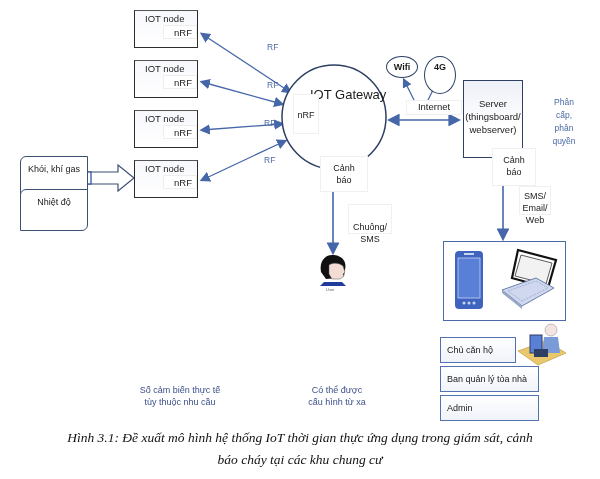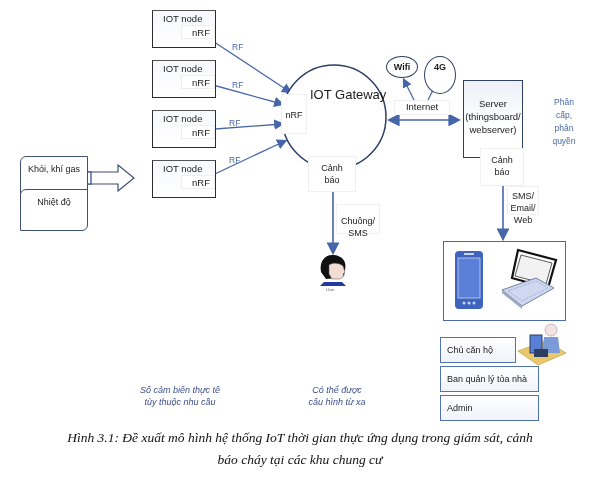--- a/index.html
+++ b/index.html
@@ -1,37 +1,37 @@
 <!DOCTYPE html>
 <html><head>
 <meta charset="utf-8">
 <style>
   html, body { margin: 0; padding: 0; background: #ffffff; }
   body { width: 600px; height: 479px; position: relative; overflow: hidden;
          font-family: "Liberation Sans", sans-serif; color: #1a1a1a; }
   .abs { position: absolute; }
   .node { position: absolute; width: 64px; height: 38px; border: 1.5px solid #2c2c2c;
           border-top-color: #555; background: linear-gradient(180deg,#f7f8fc 0%,#ffffff 100%);
-          box-sizing: border-box; margin-left: 18px; }
+          box-sizing: border-box; }
   .node .title { position: absolute; left: 10px; top: 2px; font-size: 9.5px; }
   .node .nrf { position: absolute; right: 0; top: 14px; width: 34px; height: 14px;
                background: #fff; border: 1px solid #eeeeee; font-size: 9.5px; text-align: right;
                padding-right: 4px; box-sizing: border-box; line-height: 13px; }
   .lbl { position: absolute; font-size: 9px; background: #fff; border: 1px solid #ececec;
-         box-sizing: border-box; text-align: center; line-height: 12px; }
-  .rf { position: absolute; font-size: 8.5px; color: #4b6aa5; }
+         box-sizing: border-box; text-align: center; line-height: 12px; margin-left: 12px; }
+  .rf { position: absolute; font-size: 8.5px; color: #4b6aa5; margin-left: 35px; }
   .sensor { position: absolute; width: 68px; height: 42px; border: 1.3px solid #3d4f72;
             border-radius: 6px 0 6px 0; background: #fff; font-size: 9px; text-align: center;
             line-height: 24px; box-sizing: border-box; }
   .oval { position: absolute; border: 1.4px solid #2d3f63; border-radius: 50%; background:#fff;
           font-size: 9px; text-align: center; box-sizing: border-box; font-weight: bold; }
   .role { position: absolute; left: 440px; height: 26px; border: 1.4px solid #5073b0;
           background: linear-gradient(180deg,#ffffff 0%,#f0f3fa 100%); font-size: 9px;
           line-height: 24px; padding-left: 6px; box-sizing: border-box; }
-  .note { position: absolute; font-size: 9px; color: #3d4f8a; font-style: italic; text-align: center;
+  .note { position: absolute; font-size: 9px; color: #3d4f8a; text-align: center;
           line-height: 12px; }
   .caption { position: absolute; left: 0; width: 600px; text-align: center;
              font-family: Liberation Serif, serif; font-style: italic; font-size: 13.5px;
              line-height: 20px; color: #111; }
 </style>
 </head>
 <body>
 
 <svg class="abs" style="left:0;top:0" width="600" height="479">
   <defs>
@@ -86,21 +86,21 @@
 
 <div class="sensor" style="left:20px;top:156px">Khói, khí gas</div>
 <div class="sensor" style="left:20px;top:189px">Nhiệt độ</div>
 
 <span class="abs" style="left:310px;top:87px;font-size:13px;font-weight:normal">IOT Gateway</span>
 <div class="lbl" style="left:281px;top:94px;width:26px;height:40px;line-height:40px;border-color:#f0f0f0">nRF</div>
 <div class="lbl" style="left:308px;top:156px;width:48px;height:36px;padding-top:5px;border-color:#f0f0f0">
   <div>Cảnh</div>
   <div>báo</div>
 </div>
-<div class="lbl" style="left:336px;top:204px;width:44px;height:30px;padding-top:10px;border-color:#f0f0f0">
+<div class="lbl" style="left:336px;top:204px;width:44px;height:30px;padding-top:16px;border-color:#f0f0f0">
   <div>Chuông/</div>
   <div>SMS</div>
 </div>
 
 <svg class="abs" style="left:316px;top:252px" width="34" height="40" viewBox="0 0 34 40">
   <path d="M5,20 C3,8 10,2 18,3 C27,4 31,10 29,18 L28,24 L22,26 L10,27 Z" fill="#111"></path>
   <path d="M13,13 C17,10 24,11 27,14 L29,20 L27,22 L28,24 L24,27 L16,27 L13,22 Z" fill="#f3dcd3" stroke="#555" stroke-width="0.5"></path>
   <path d="M8,30 L26,30 L30,34 L4,34 Z" fill="#223c9c"></path>
 </svg>
 <span class="abs" style="left:326px;top:287px;font-size:4px;color:#666">User</span>

